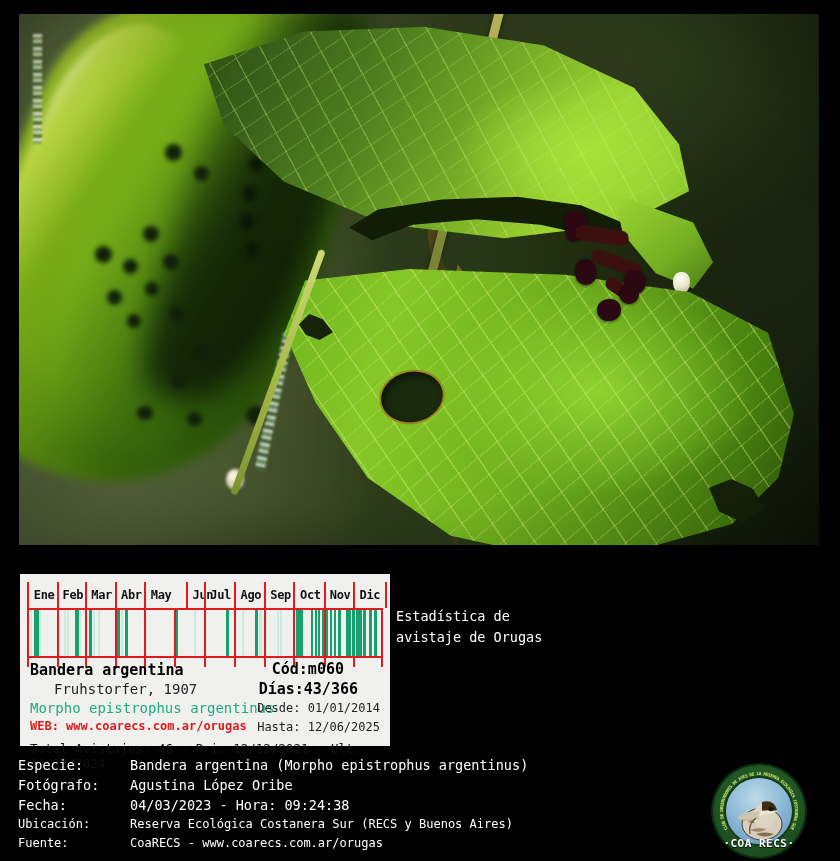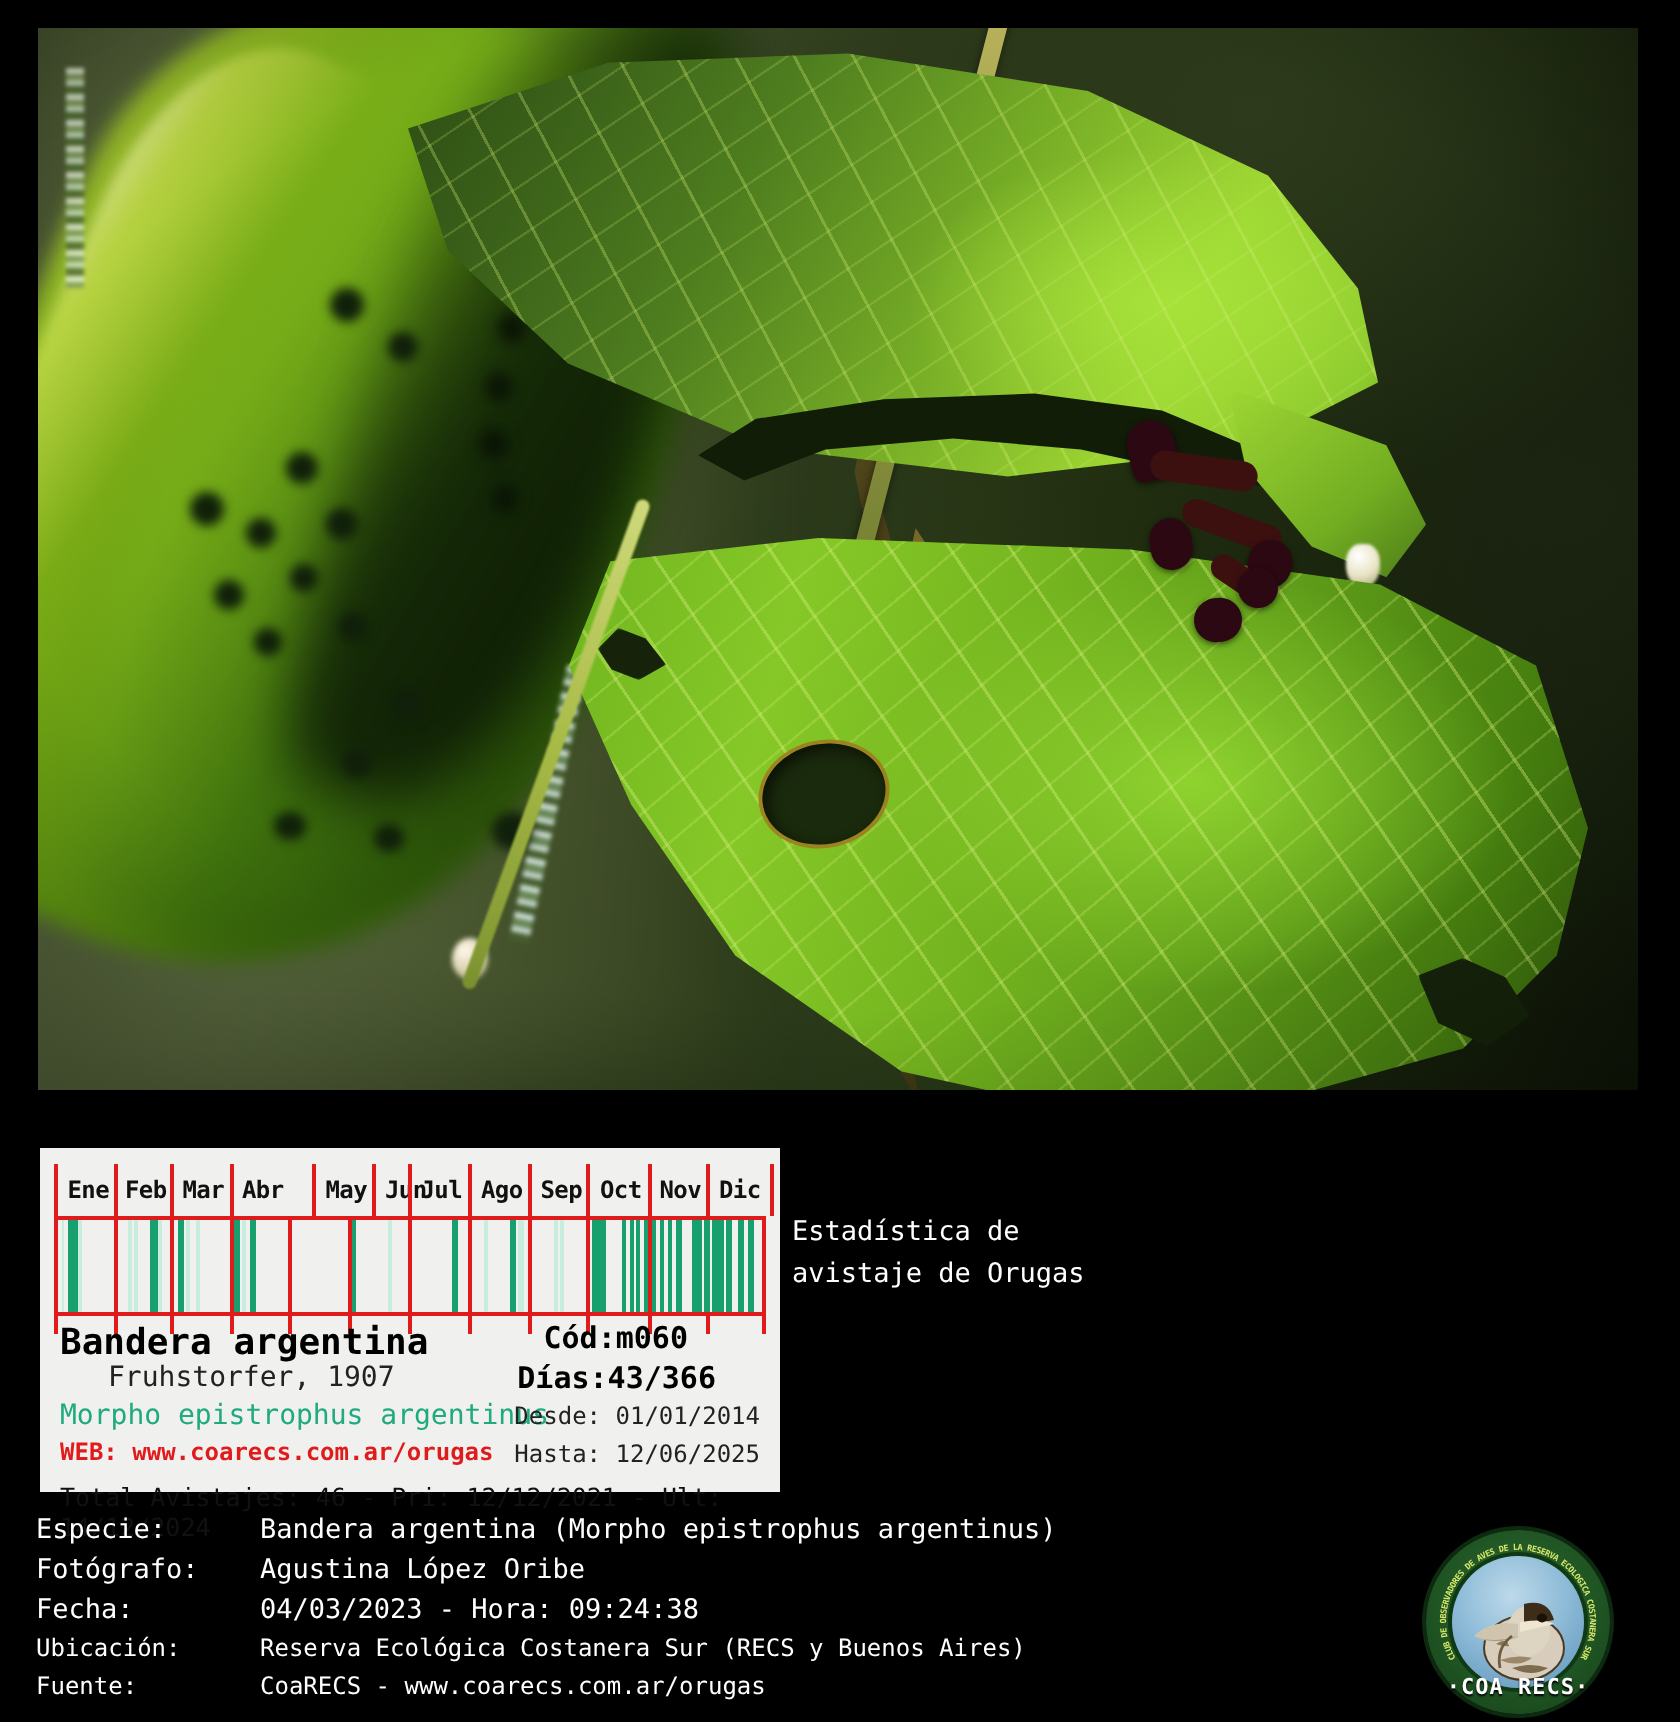--- a/index.html
+++ b/index.html
@@ -170,21 +170,21 @@
     background:#f0f0ee;
   }
   .msep{position:absolute;top:0;bottom:0;width:2px;background:#e01b1b;}
   .tick{position:absolute;top:0;bottom:0;background:#17a06e;}
   .tickpale{position:absolute;top:0;bottom:0;background:#c9ece0;}
   #stubs{position:relative;height:9px;}
   .stub{position:absolute;top:0;width:2px;height:9px;background:#e01b1b;}
 
   #info{position:relative;margin:4px 9px 0 9px;}
   .rowline{position:relative;height:19px;}
-  .nm{position:absolute;left:0;top:0;font-size:18px;font-weight:bold;color:#000;}
+  .nm{position:absolute;left:0;top:0;font-size:15px;font-weight:bold;color:#000;}
   .auth{position:absolute;left:0;top:0;font-size:14px;color:#222;}
   .sci{position:absolute;left:0;top:0;font-size:14px;color:#1faa80;}
   .web{position:absolute;left:0;top:0;font-size:12px;color:#e01b1b;font-weight:bold;}
   .cod{position:absolute;right:36px;top:-1px;font-size:15px;font-weight:bold;color:#000;}
   .dias{position:absolute;right:22px;top:-1px;font-size:15px;font-weight:bold;color:#000;}
   .dsd{position:absolute;right:0px;top:1px;font-size:12px;color:#222;}
   .hst{position:absolute;right:0px;top:1px;font-size:12px;color:#222;}
   .totl{font-size:12.5px;color:#111;margin-top:3px;}
 
   
@@ -295,21 +295,21 @@
 </div>
 
 <div id="panel">
 
   <div id="calwrap">
     <div id="monthrow">
         <div class="mcell" style="left: 0%; width: 8.49315%;">Ene</div>
         <div class="mcell" style="left: 8.49315%; width: 7.67123%;">Feb</div>
         <div class="mcell" style="left: 16.1644%; width: 8.49315%;">Mar</div>
         <div class="mcell" style="left: 24.6575%; width: 8.21918%;">Abr</div>
-        <div class="mcell" style="left: 32.8767%; width: 8.49315%; margin-left: 12px;">May</div>
+        <div class="mcell" style="left: 32.8767%; width: 8.49315%;">May</div>
         <div class="mcell" style="left: 41.3699%; width: 8.21918%; margin-left: 12px;">Jun</div>
         <div class="mcell" style="left: 49.589%; width: 8.49315%;">Jul</div>
         <div class="mcell" style="left: 58.0822%; width: 8.49315%;">Ago</div>
         <div class="mcell" style="left: 66.5753%; width: 8.21918%;">Sep</div>
         <div class="mcell" style="left: 74.7945%; width: 8.49315%;">Oct</div>
         <div class="mcell" style="left: 83.2877%; width: 8.21918%;">Nov</div>
         <div class="mcell" style="left: 91.5068%; width: 8.49315%;">Dic</div>
       </div>
     <div id="track">
         <div class="msep" style="left: 0%;"></div>

